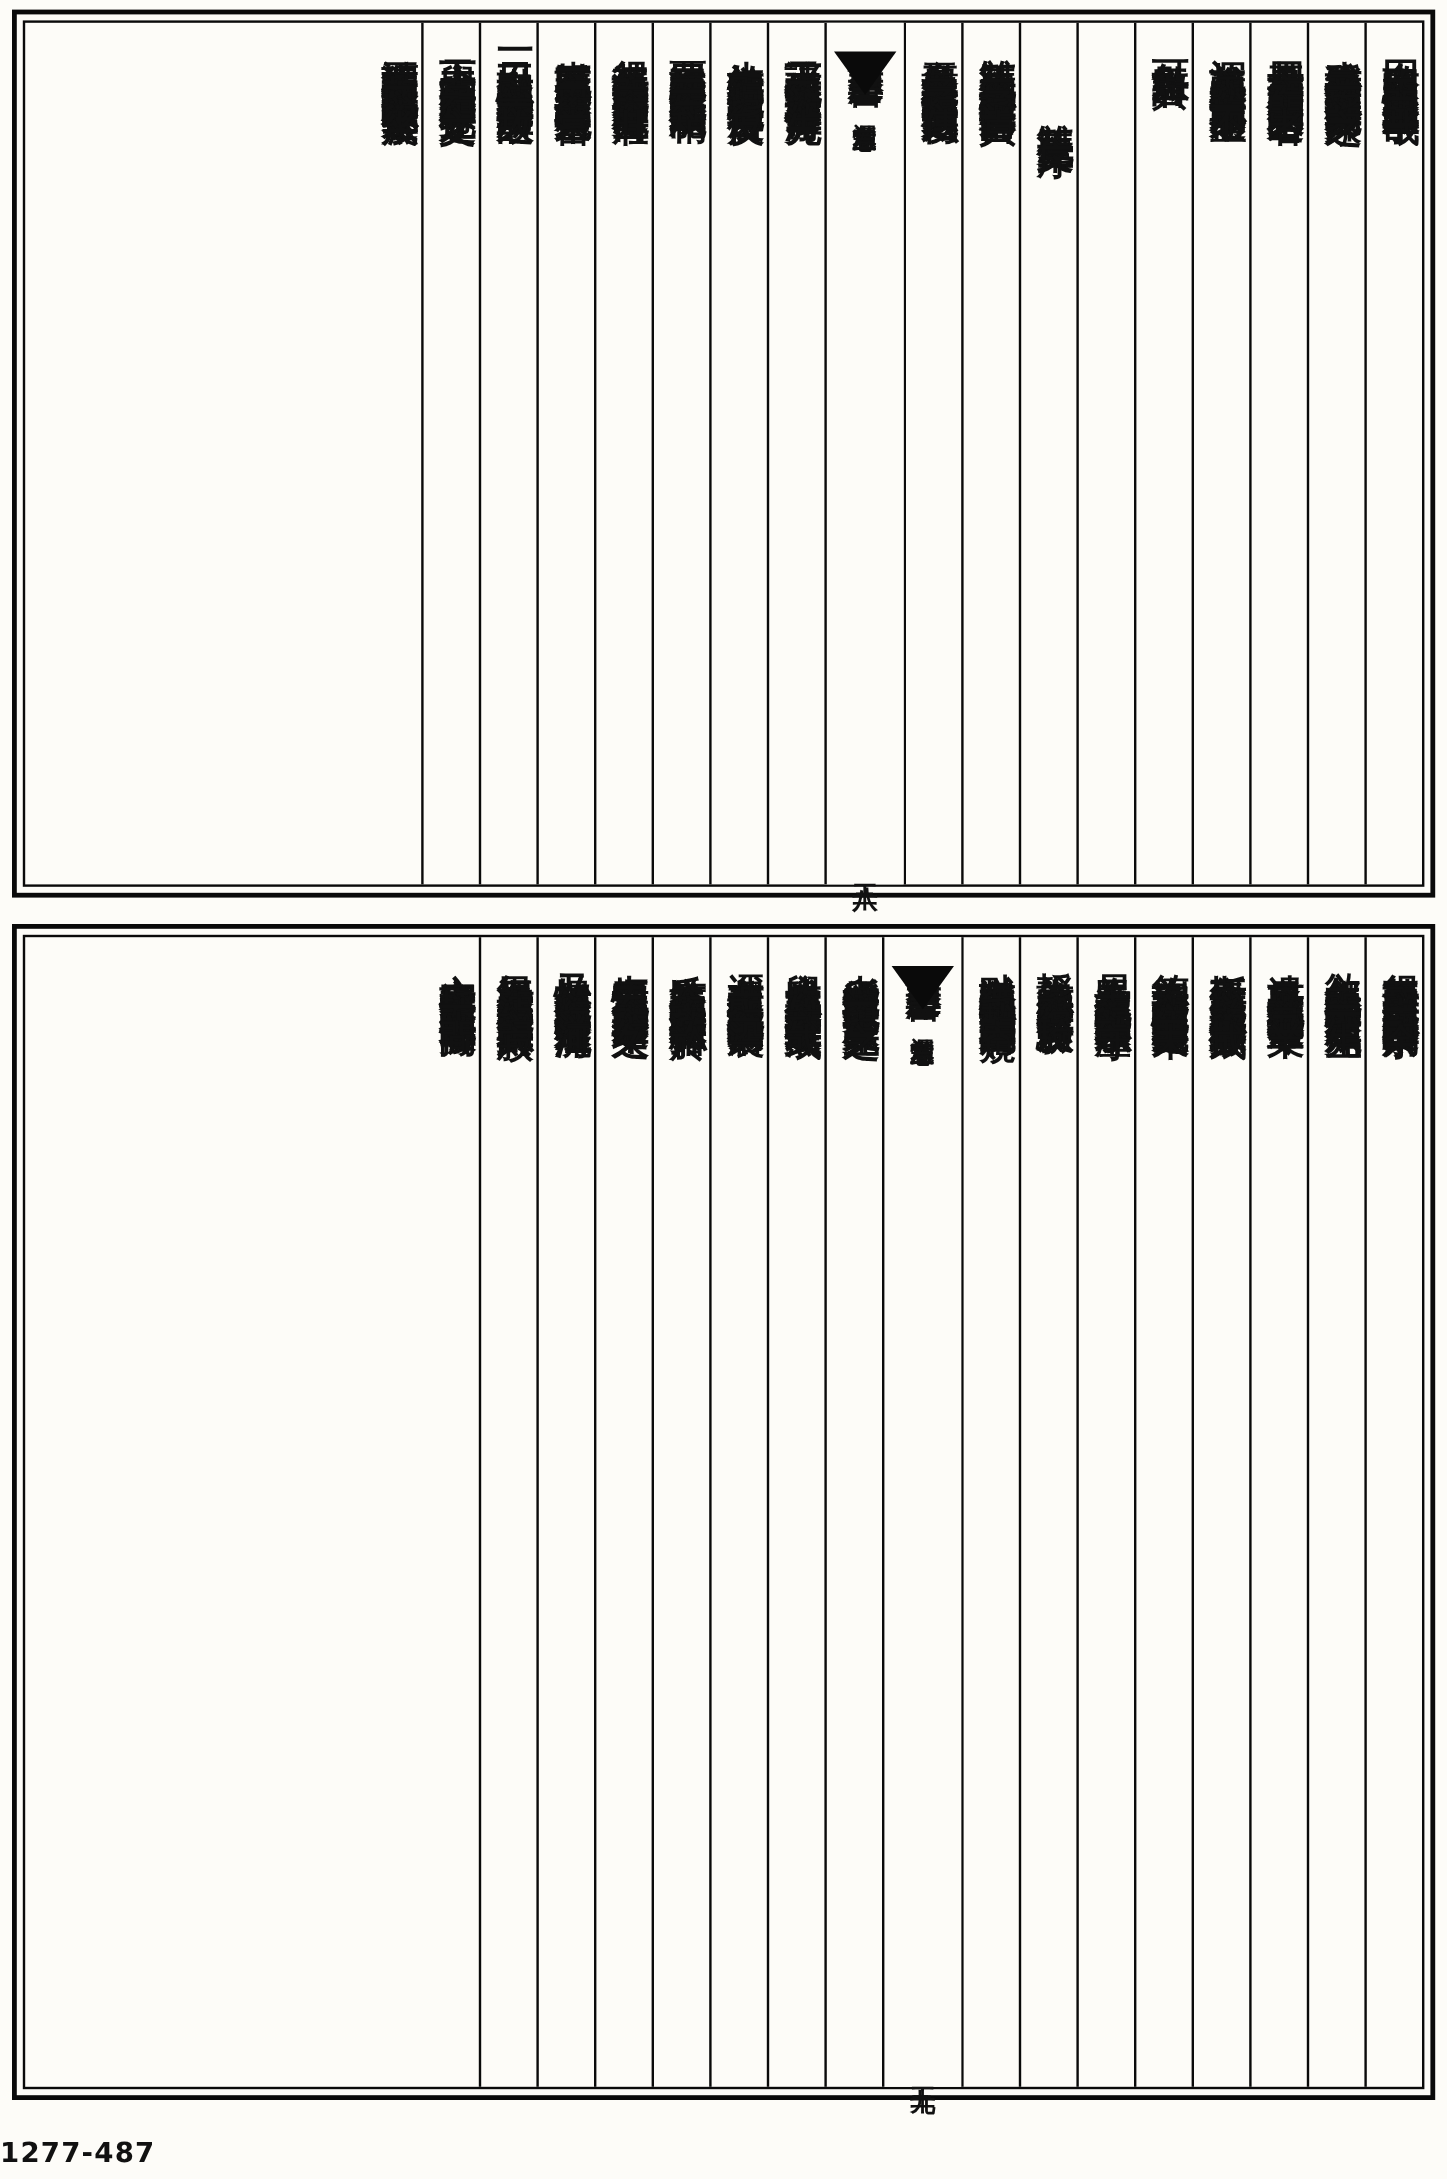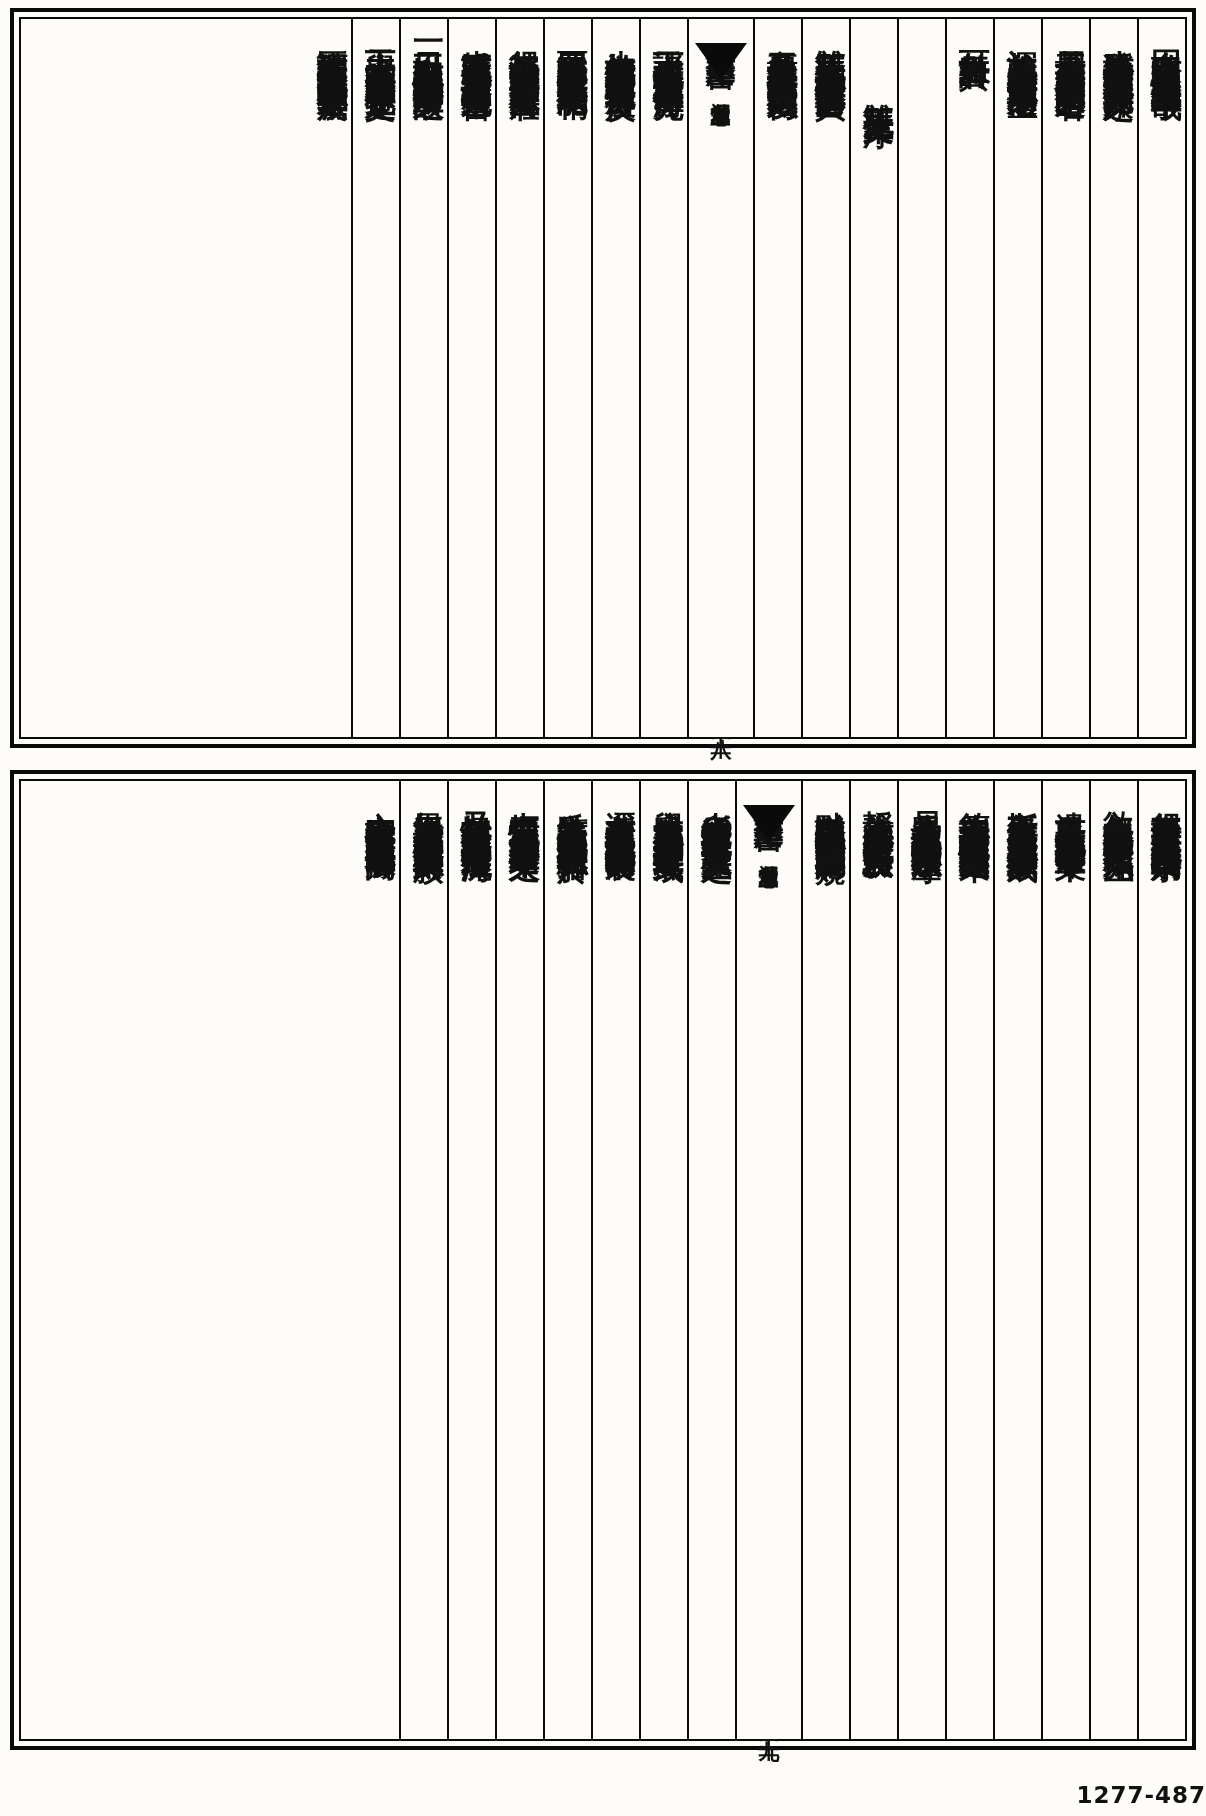--- a/index.html
+++ b/index.html
@@ -112,21 +112,21 @@
     white-space:nowrap;
   }
   
   .col.heading{ font-size:31px; }
   .col.indent{ padding-top:60px; }
 
   .footer{
     position:absolute;
     left:0;bottom:8px;
     width:1206px;
-    text-align:right;
+    text-align:left;
     font-size:23px;
     font-weight:700;
     letter-spacing:1px;
     font-family:"DejaVu Sans", sans-serif;
   }
 </style>
 </head>
 <body>
 
 <div class="page">

